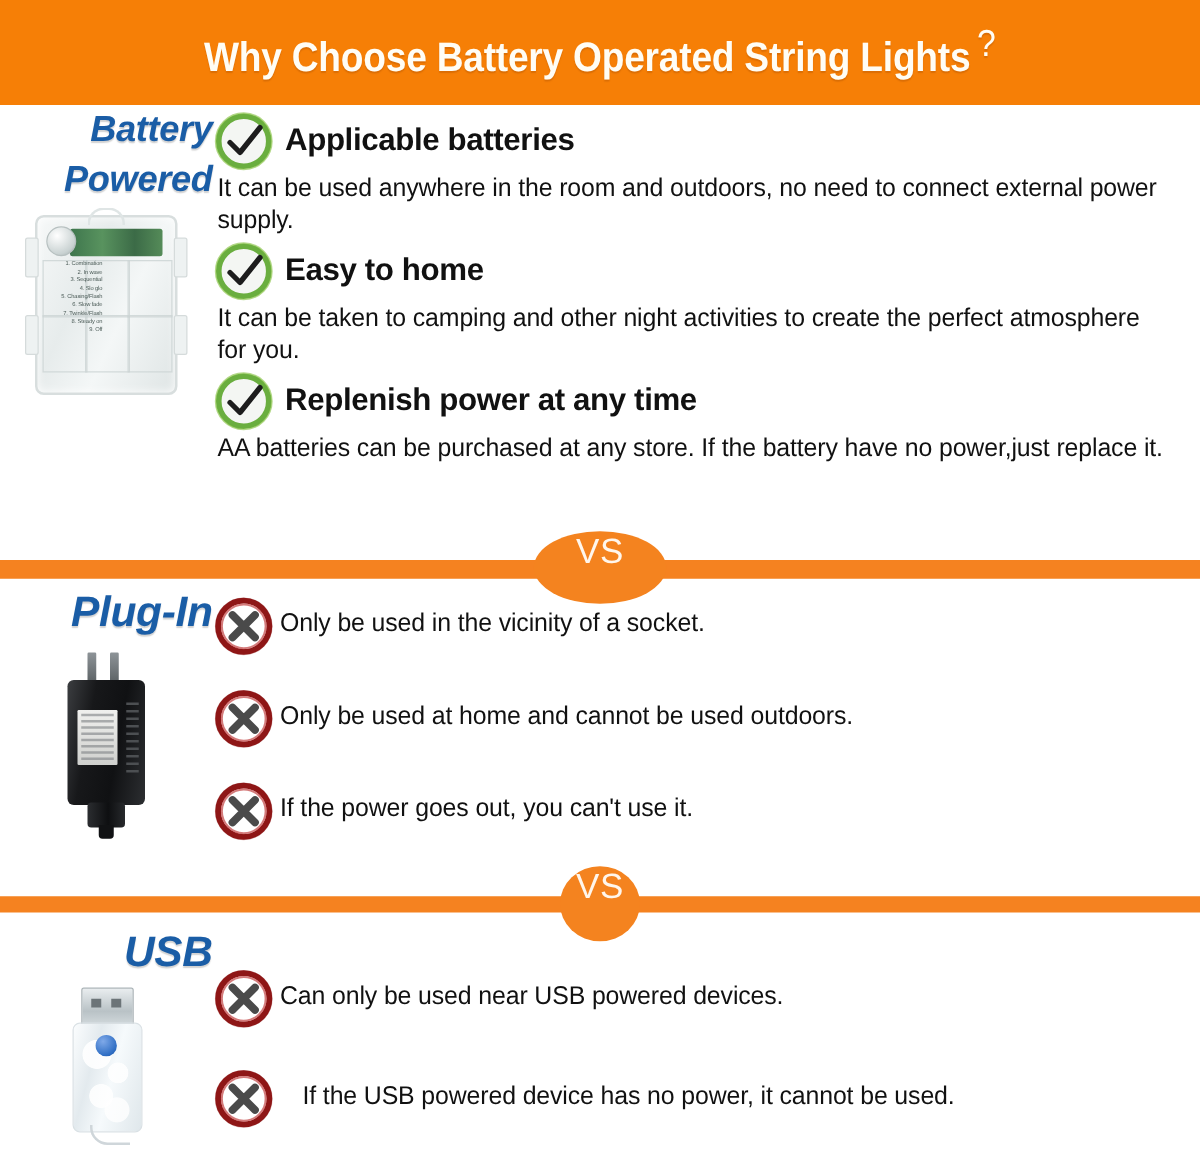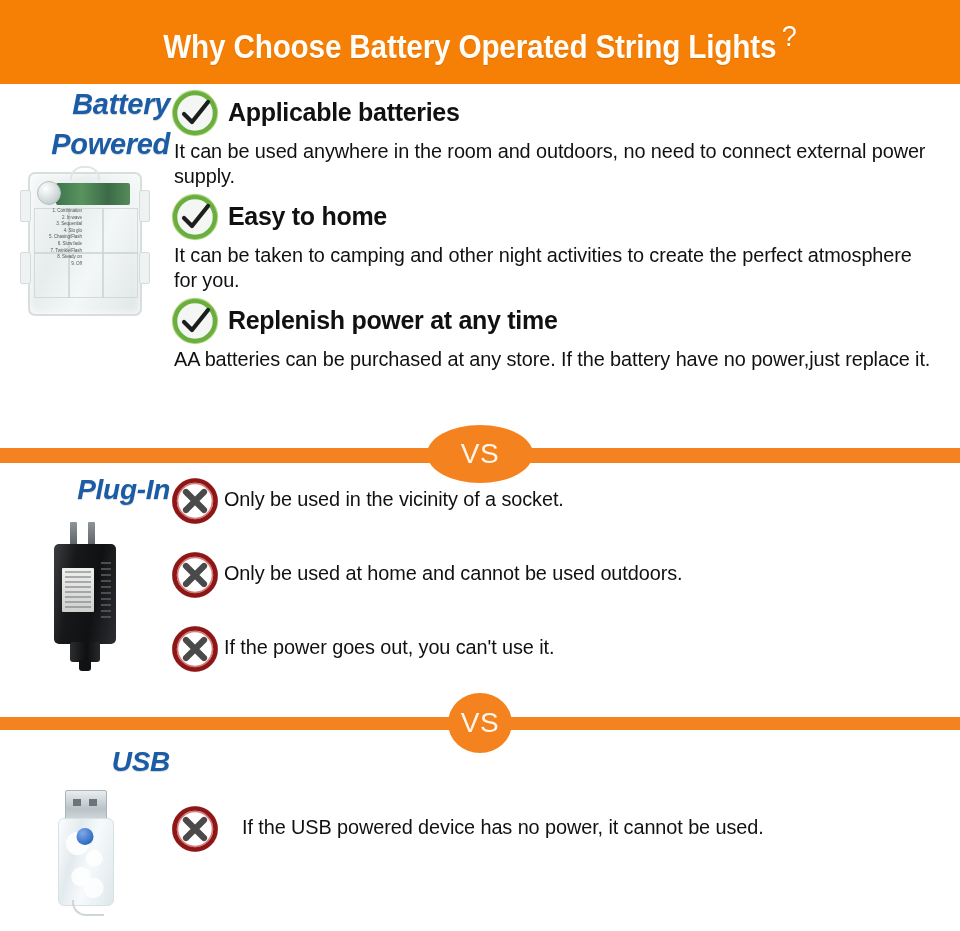--- a/index.html
+++ b/index.html
@@ -58,21 +58,21 @@
     left: 0;
     top: 0;
     width: 170px;
     height: 100%;
     text-align: right;
   }
   .cat-label {
     color: #1A5DA6;
     font-style: italic;
     font-weight: bold;
-    font-size: 28px;
+    font-size: 34px;
     line-height: 40px;
     letter-spacing: -0.3px;
     text-shadow: 0 1px 1px rgba(0,0,0,0.18);
   }
   .cat-label.two-line { font-size: 29px; }
 
   
   .right-col {
     position: absolute;
     left: 170px;
@@ -143,21 +143,20 @@
   .divider .vs-badge {
     position: absolute;
     left: 50%;
     transform: translateX(-50%);
     top: 0;
     width: 106px;
     height: 58px;
     border-radius: 50%;
     background: #F4831F;
     display: flex;
-    align-items: center;
     justify-content: center;
   }
   .div-2 .vs-badge {
     width: 64px;
     height: 60px;
     left: 50%;
   }
   .vs-text {
     color: #FFF6EC;
     font-size: 28px;
@@ -538,27 +537,38 @@
           <i class="b"></i>
       </div>
       <div class="usb-shell"></div>
       <div class="usb-btn"></div>
       <div class="usb-wire"></div>
     </div>
   </div>
 
   <div class="right-col" style="padding-top:32px;">
 
-
-    <div class="bullet-row" style="margin-top:30px;gap:18px;">
+    <div class="bullet-row">
       <span class="bullet-icon icon-x">
         <svg viewBox="0 0 50 50" width="50" height="50">
           <circle cx="25" cy="25" r="22.5" fill="none" stroke="#d9b4b4" stroke-width="1.2"></circle>
           <circle cx="25" cy="25" r="20.5" fill="#ffffff" stroke="#8e1616" stroke-width="4.6"></circle>
           <circle cx="25" cy="25" r="17.5" fill="none" stroke="#c95a5a" stroke-width="1.6" opacity=".8"></circle>
           <path d="M16 16 L34 34 M34 16 L16 34" stroke="#4a4a4a" stroke-width="6.2" stroke-linecap="round"></path>
         </svg>
       </span>
+      <span class="neg-text">Can only be used near USB powered devices.</span>
+    </div>
+
+    <div class="bullet-row" style="margin-top:30px;gap:18px;">
+      <span class="bullet-icon icon-x">
+        <svg viewBox="0 0 50 50" width="50" height="50">
+          <circle cx="25" cy="25" r="22.5" fill="none" stroke="#d9b4b4" stroke-width="1.2"></circle>
+          <circle cx="25" cy="25" r="20.5" fill="#ffffff" stroke="#8e1616" stroke-width="4.6"></circle>
+          <circle cx="25" cy="25" r="17.5" fill="none" stroke="#c95a5a" stroke-width="1.6" opacity=".8"></circle>
+          <path d="M16 16 L34 34 M34 16 L16 34" stroke="#4a4a4a" stroke-width="6.2" stroke-linecap="round"></path>
+        </svg>
+      </span>
       <span class="neg-text">If the USB powered device has no power, it cannot be used.</span>
     </div>
 
   </div>
 </div>
 
 </body></html>

